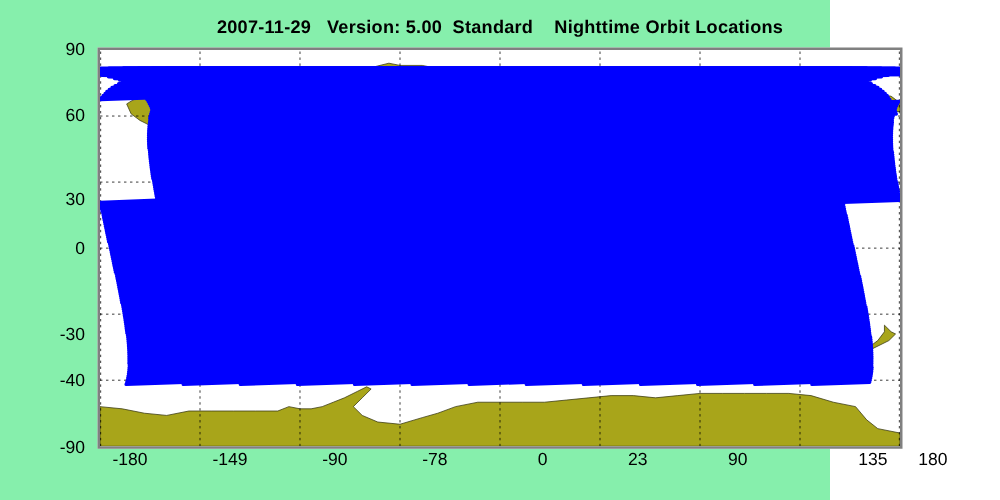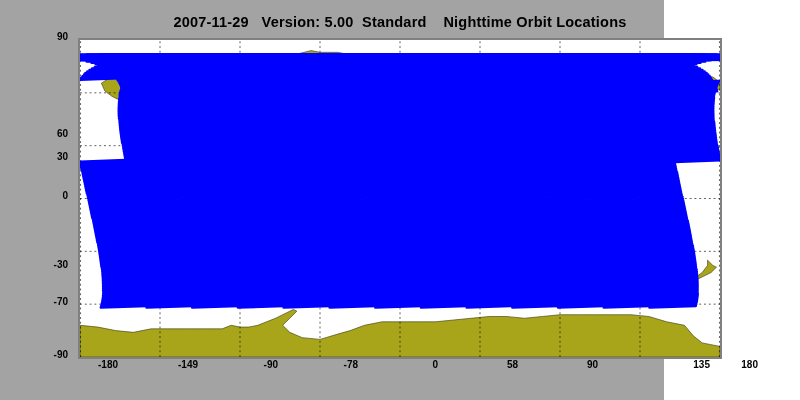--- a/index.html
+++ b/index.html
@@ -10,21 +10,21 @@
   body {
     width: 800px;
     height: 400px;
     overflow: hidden;
     font-family: "Liberation Sans", sans-serif;
   }
   #figure {
     position: relative;
     width: 664px;
     height: 400px;
-    background: #a3a3a3;
+    background: #86efac;
   }
   #plot-title {
     position: absolute;
     left: 0;
     top: 14px;
     width: 800px;
     text-align: center;
     font-size: 14.5px;
     font-weight: bold;
     color: #000000;
@@ -50,22 +50,22 @@
     overflow: hidden;
   }
   #map-svg {
     position: absolute;
     left: 0;
     top: 0;
     display: block;
   }
   .tick-label {
     position: absolute;
-    font-size: 10px;
-    font-weight: bold;
+    font-size: 14px;
+    font-weight: normal;
     color: #000000;
     white-space: nowrap;
   }
   .ylabel {
     text-align: right;
     width: 60px;
   }
   .xlabel {
     text-align: right;
     width: 80px;
@@ -341,30 +341,30 @@
               <polyline points="175.40,67.52 149.03,68.45"></polyline>
               <polyline points="23.93,60.92 -2.05,61.87 -28.06,62.82 -54.12,63.77 -80.23,64.72 -106.39,65.66 -132.61,66.59 -158.90,67.52"></polyline>
             </g>
             <rect x="-180" y="78" width="360" height="4.5" fill="#0000ff"></rect>
           </g>
         </svg>
     </div>
   </div>
 
   <div class="tick-label ylabel" style="left:8px;  top:31px;">90</div>
-  <div class="tick-label ylabel" style="left:8px;  top:84px;margin-top:44px;">60</div>
+  <div class="tick-label ylabel" style="left:8px;  top:84px;">60</div>
   <div class="tick-label ylabel" style="left:8px;  top:151px;">30</div>
   <div class="tick-label ylabel" style="left:8px;  top:190px;">0</div>
   <div class="tick-label ylabel" style="left:8px;  top:259px;">-30</div>
-  <div class="tick-label ylabel" style="left:8px;  top:296px;">-70</div>
+  <div class="tick-label ylabel" style="left:8px;  top:296px;">-40</div>
   <div class="tick-label ylabel" style="left:8px;  top:349px;">-90</div>
 
   <div class="tick-label xlabel" style="left:38px;  top:359px;">-180</div>
   <div class="tick-label xlabel" style="left:118px; top:359px;">-149</div>
   <div class="tick-label xlabel" style="left:198px; top:359px;">-90</div>
   <div class="tick-label xlabel" style="left:278px; top:359px;">-78</div>
   <div class="tick-label xlabel" style="left:358px; top:359px;">0</div>
-  <div class="tick-label xlabel" style="left:438px; top:359px;">58</div>
+  <div class="tick-label xlabel" style="left:438px; top:359px;">23</div>
   <div class="tick-label xlabel" style="left:518px; top:359px;">90</div>
   <div class="tick-label xlabel" style="left:630px; top:359px;">135</div>
   <div class="tick-label xlabel" style="left:678px; top:359px;">180</div>
 
 </div>
 
 </body></html>

